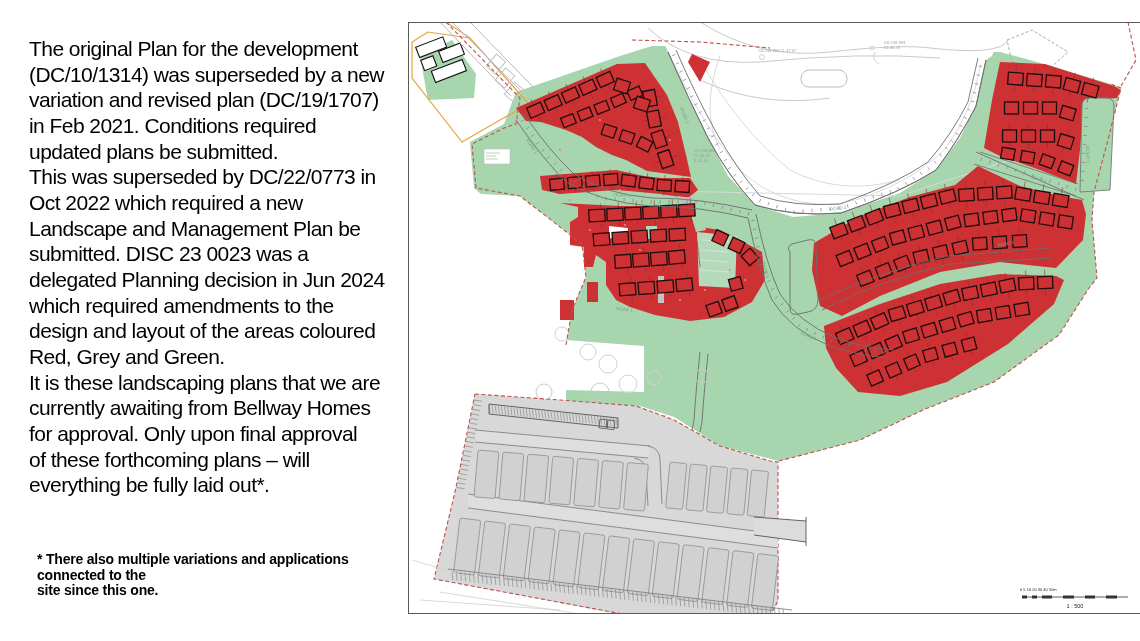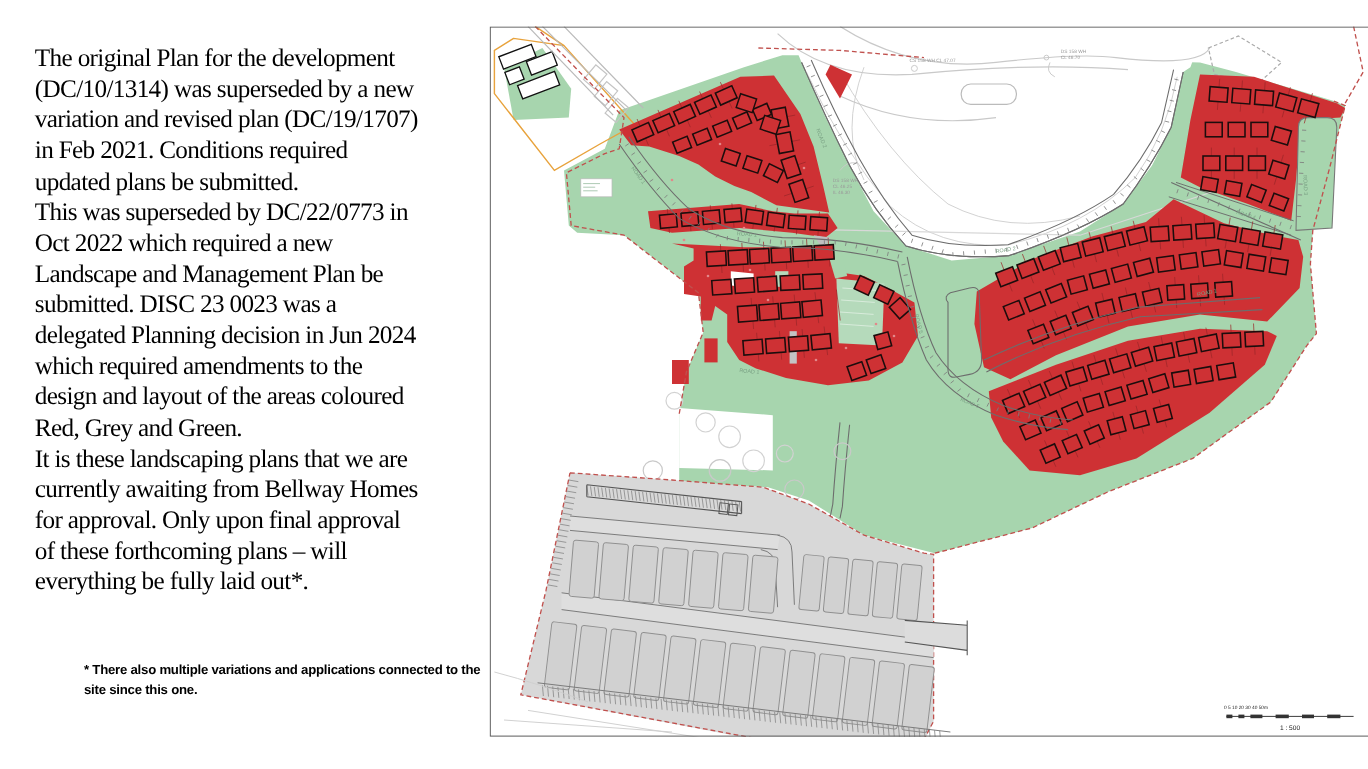--- a/index.html
+++ b/index.html
@@ -1,21 +1,21 @@
 <!DOCTYPE html>
 <html><head>
 <meta charset="utf-8">
 <style>
   html,body{margin:0;padding:0;}
   body{width:1140px;height:641px;background:#ffffff;position:relative;overflow:hidden;
        font-family:"Liberation Sans", sans-serif;}
   #maintext{position:absolute;left:29px;top:36px;width:385px;color:#000;
-       font-size:21px;line-height:25.65px;letter-spacing:-0.55px;font-family:Liberation Serif, serif;}
+       font-size:21px;line-height:25.65px;letter-spacing:-0.55px;}
   #footnote{position:absolute;left:37px;top:552px;width:360px;color:#000;
-       font-size:11px;line-height:15.5px;font-weight:bold;letter-spacing:-0.2px;margin-left:33px;}
+       font-size:14px;line-height:15.5px;font-weight:bold;letter-spacing:-0.2px;}
   #map{position:absolute;left:408px;top:22px;}
 </style>
 </head>
 <body>
 
 <div id="maintext">The original Plan for the development<br>(DC/10/1314) was superseded by a new<br>variation and revised plan (DC/19/1707)<br>in Feb 2021. Conditions required<br>updated plans be submitted.<br>This was superseded by DC/22/0773 in<br>Oct 2022 which required a new<br>Landscape and Management Plan be<br>submitted. DISC 23 0023 was a<br>delegated Planning decision in Jun 2024<br>which required amendments to the<br>design and layout of the areas coloured<br>Red, Grey and Green.<br>It is these landscaping plans that we are<br>currently awaiting from Bellway Homes<br>for approval. Only upon final approval<br>of these forthcoming plans – will<br>everything be fully laid out*.</div>
 
 <div id="footnote">* There also multiple variations and applications connected to the<br>site since this one.</div>
 
 <svg id="map" width="732" height="592" viewBox="408 22 732 592">

